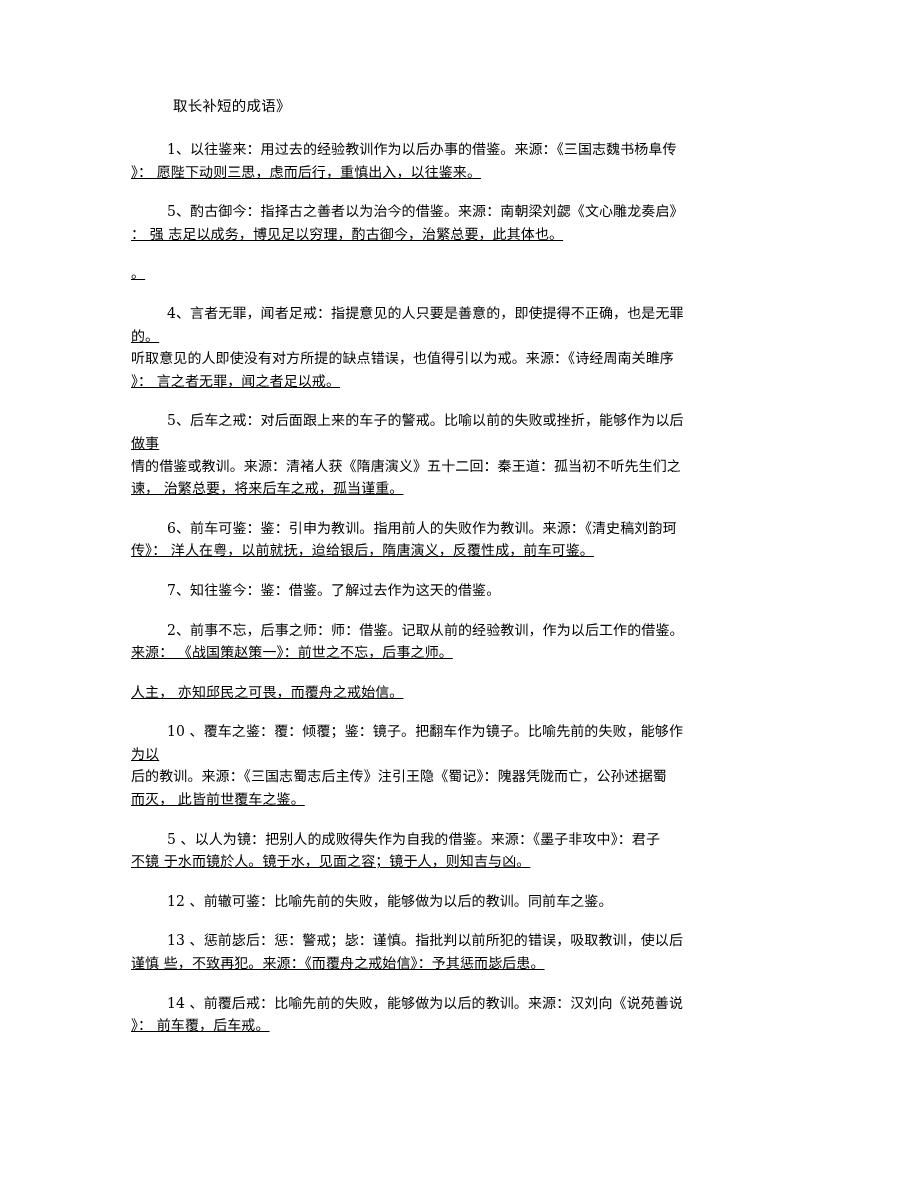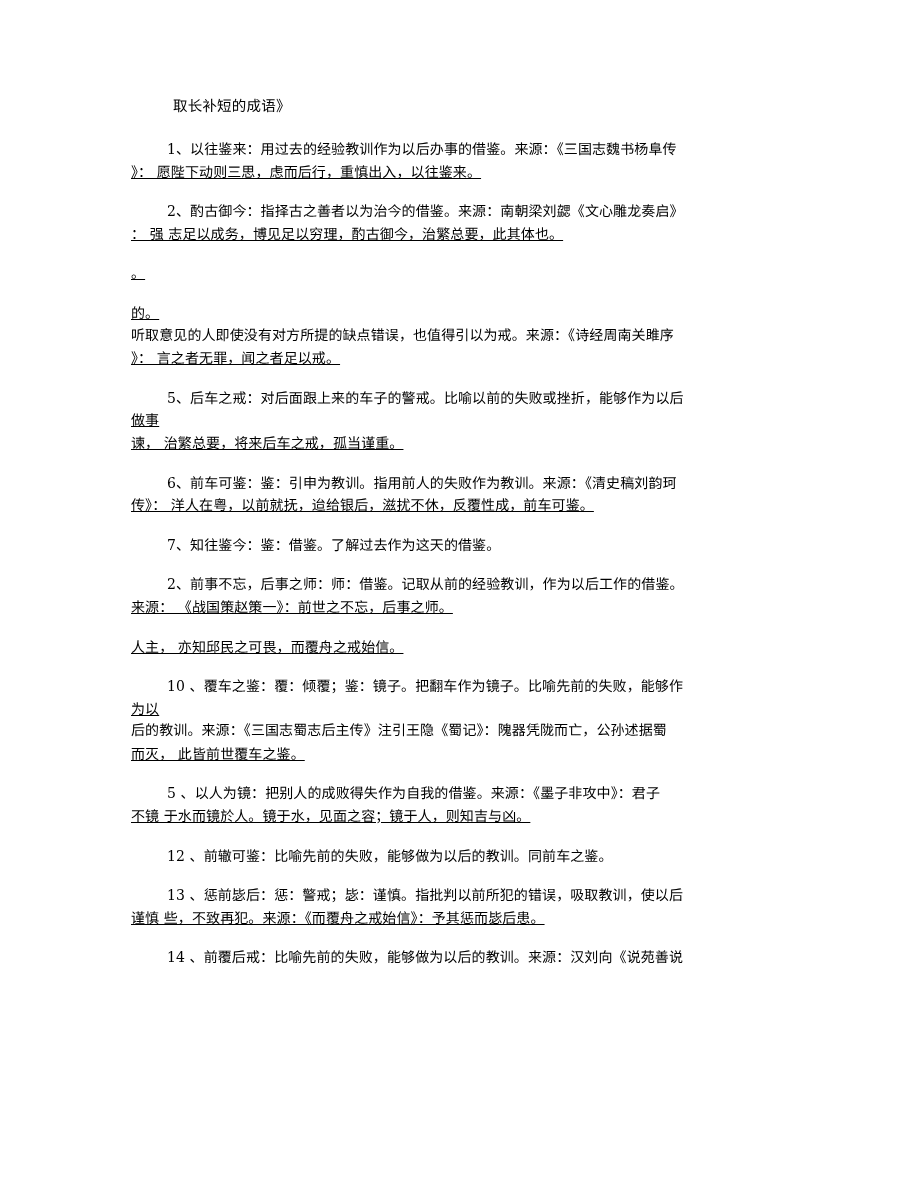--- a/index.html
+++ b/index.html
@@ -47,53 +47,52 @@
   .para .cont {
     display: block;
     text-indent: 0;
     text-decoration: underline;
   }
   .para .cont-just {
     display: block;
     text-indent: 0;
     text-align: justify;
     text-justify: inter-ideograph;
-    font-family: Liberation Serif, serif;
   }
 </style>
 </head>
 <body>
 
 <div class="page">
   <div class="doc-body">
 
     <p class="doc-title">取长补短的成语》</p>
 
     <div class="para">
       <span>1、以往鉴来：用过去的经验教训作为以后办事的借鉴。来源：《三国志魏书杨阜传</span><span class="cont">》： 愿陛下动则三思，虑而后行，重慎出入，以往鉴来。</span>
     </div>
 
     <div class="para">
-      <span>2、酌古御今：指择古之善者以为治今的借鉴。来源：南朝梁刘勰《文心雕龙奏启》</span><span class="cont">： 强 志足以成务，博见足以穷理，酌古御今，治繁总要，此其体也。</span>
+      <span>5、酌古御今：指择古之善者以为治今的借鉴。来源：南朝梁刘勰《文心雕龙奏启》</span><span class="cont">： 强 志足以成务，博见足以穷理，酌古御今，治繁总要，此其体也。</span>
     </div>
 
     <div class="para">
       <span class="cont">。</span>
     </div>
 
     <div class="para">
-      <span class="cont">的。</span><span class="cont-just">听取意见的人即使没有对方所提的缺点错误，也值得引以为戒。来源：《诗经周南关雎序</span><span class="cont">》： 言之者无罪，闻之者足以戒。</span>
+      <span>4、言者无罪，闻者足戒：指提意见的人只要是善意的，即使提得不正确，也是无罪</span><span class="cont">的。</span><span class="cont-just">听取意见的人即使没有对方所提的缺点错误，也值得引以为戒。来源：《诗经周南关雎序</span><span class="cont">》： 言之者无罪，闻之者足以戒。</span>
     </div>
 
     <div class="para">
-      <span>5、后车之戒：对后面跟上来的车子的警戒。比喻以前的失败或挫折，能够作为以后</span><span class="cont">做事</span><span class="cont">谏， 治繁总要，将来后车之戒，孤当谨重。</span>
+      <span>5、后车之戒：对后面跟上来的车子的警戒。比喻以前的失败或挫折，能够作为以后</span><span class="cont">做事</span><span class="cont-just">情的借鉴或教训。来源：清褚人获《隋唐演义》五十二回：秦王道：孤当初不听先生们之</span><span class="cont">谏， 治繁总要，将来后车之戒，孤当谨重。</span>
     </div>
 
     <div class="para">
-      <span>6、前车可鉴：鉴：引申为教训。指用前人的失败作为教训。来源：《清史稿刘韵珂</span><span class="cont">传》： 洋人在粤，以前就抚，迨给银后，滋扰不休，反覆性成，前车可鉴。</span>
+      <span>6、前车可鉴：鉴：引申为教训。指用前人的失败作为教训。来源：《清史稿刘韵珂</span><span class="cont">传》： 洋人在粤，以前就抚，迨给银后，隋唐演义，反覆性成，前车可鉴。</span>
     </div>
 
     <div class="para">
       <span>7、知往鉴今：鉴：借鉴。了解过去作为这天的借鉴。</span>
     </div>
 
     <div class="para">
       <span>2、前事不忘，后事之师：师：借鉴。记取从前的经验教训，作为以后工作的借鉴。</span><span class="cont">来源： 《战国策赵策一》：前世之不忘，后事之师。</span>
     </div>
 
@@ -111,17 +110,17 @@
 
     <div class="para">
       <span>12 、前辙可鉴：比喻先前的失败，能够做为以后的教训。同前车之鉴。</span>
     </div>
 
     <div class="para">
       <span>13 、惩前毖后：惩：警戒；毖：谨慎。指批判以前所犯的错误，吸取教训，使以后</span><span class="cont">谨慎 些，不致再犯。来源：《而覆舟之戒始信》：予其惩而毖后患。</span>
     </div>
 
     <div class="para">
-      <span>14 、前覆后戒：比喻先前的失败，能够做为以后的教训。来源：汉刘向《说苑善说</span>
+      <span>14 、前覆后戒：比喻先前的失败，能够做为以后的教训。来源：汉刘向《说苑善说</span><span class="cont">》： 前车覆，后车戒。</span>
     </div>
 
   </div>
 </div>
 
 </body></html>

